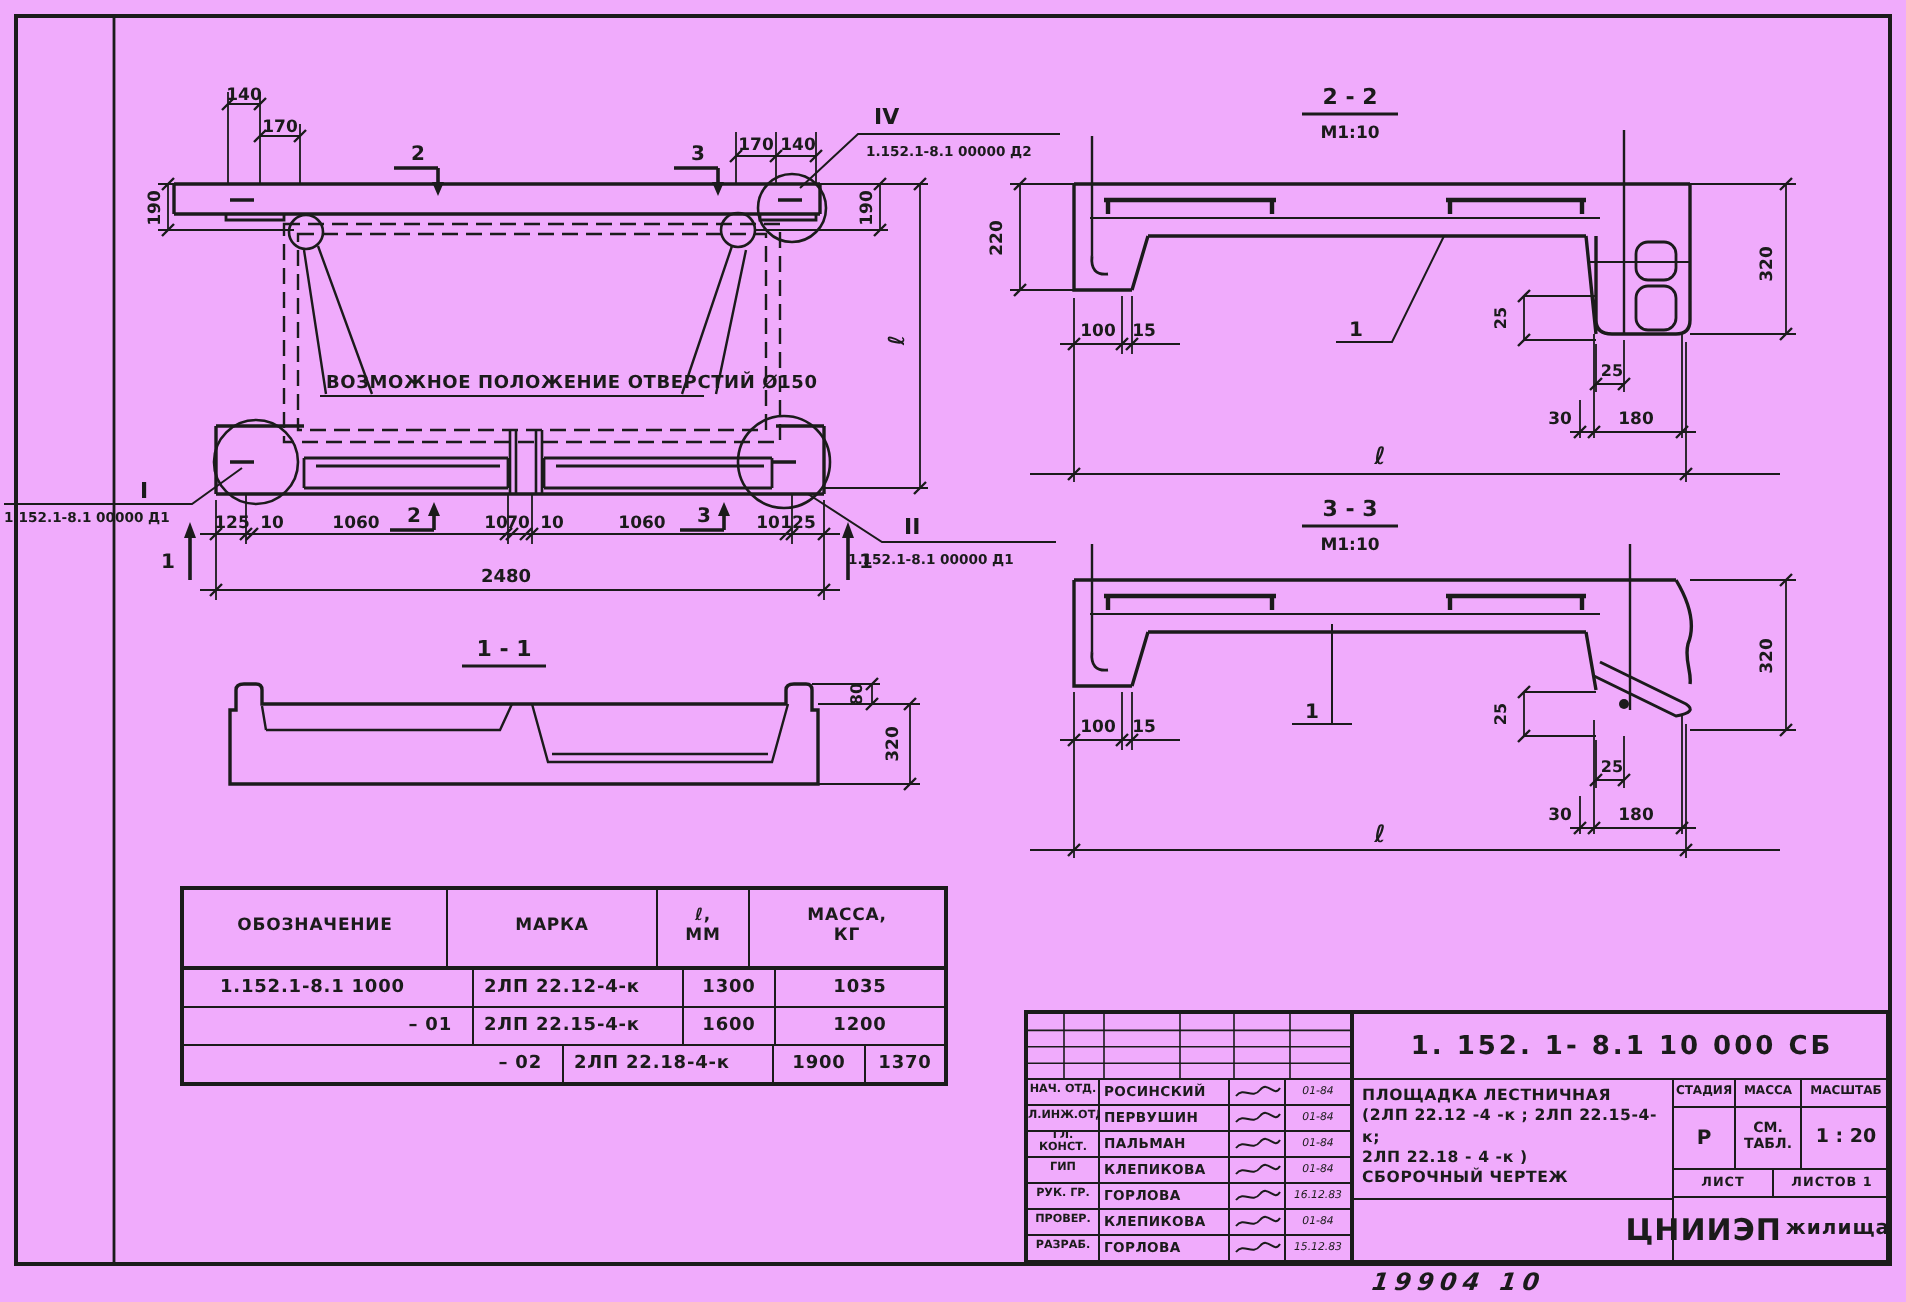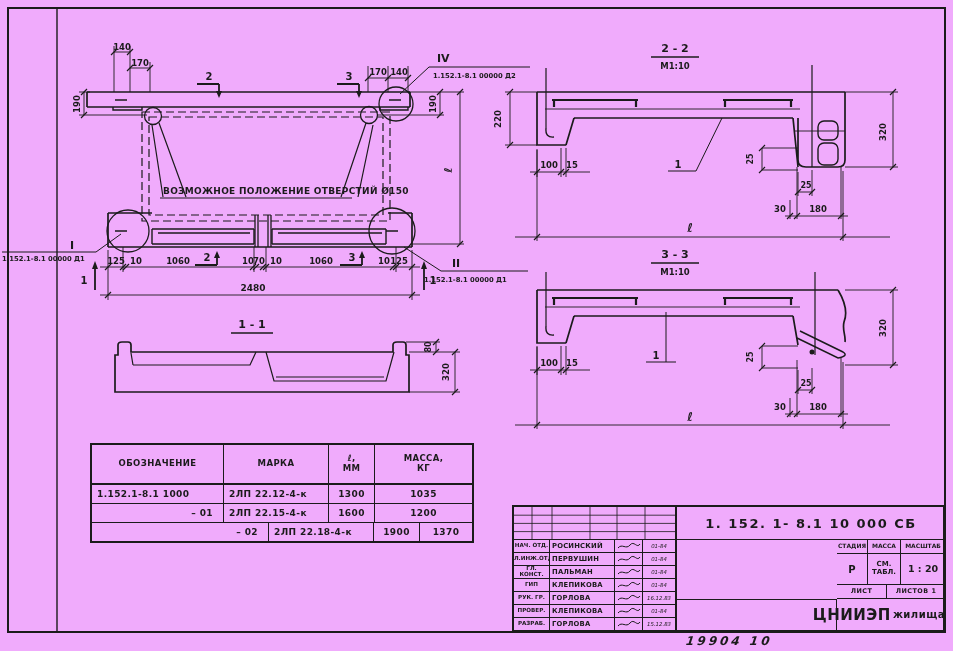--- a/index.html
+++ b/index.html
@@ -3,21 +3,21 @@
 <meta charset="utf-8">
 <style>
   html,body{margin:0;padding:0;background:#dddbd4;}
   .sheet{position:relative;width:953px;height:651px;background:#f0abfc;overflow:hidden;
          font-family:"DejaVu Sans",sans-serif;color:#1b1b1b;}
   svg text{font-family:"DejaVu Sans",sans-serif;fill:#1b1b1b;font-weight:bold;}
   .ov{position:absolute;box-sizing:border-box;}
   
   .spec-table{left:90px;top:443px;width:384px;height:100px;border:2px solid #1b1b1b;display:flex;flex-direction:column;}
   .spec-head{display:flex;height:38px;border-bottom:2px solid #1b1b1b;}
-  .spec-row{display:flex;flex:1;border-bottom:1.4px solid #1b1b1b;}
+  .spec-row{display:flex;flex:1;border-bottom:1.4px solid #1b1b1b;padding-left:13px;}
   .spec-row:last-child{border-bottom:none;margin-left:45px;}
   .c{box-sizing:border-box;border-right:1.4px solid #1b1b1b;display:flex;align-items:center;justify-content:center;
      font-size:9px;font-weight:bold;letter-spacing:.4px;text-align:center;line-height:1.15;}
   .c:last-child{border-right:none;}
   .c1{width:132px;} .c2{width:105px;} .c3{width:46px;} .c4{flex:1;}
   .spec-head .c{font-size:8.5px;flex-direction:column;}
   .al{justify-content:flex-start;padding-left:5px;}
   .ar{justify-content:flex-end;padding-right:10px;}
   
   .tblock{left:512px;top:505px;width:433px;height:127px;border:2px solid #1b1b1b;background:transparent;}
@@ -357,20 +357,26 @@
           <div class="sg sg-sig">
               <svg width="24" height="9">
                 <path d="M1,6 C5,1 9,8 13,3 S20,7 23,2" stroke="#1b1b1b" fill="none" stroke-width="1"></path>
               </svg>
             </div>
           <div class="sg sg-date">15.12.83</div>
         </div>
       </div>
     </div>
     <div class="ov tb-doc">1. 152. 1- 8.1    10 000 СБ</div>
+    <div class="ov tb-name">
+      <div>ПЛОЩАДКА  ЛЕСТНИЧНАЯ</div>
+      <div>(2ЛП 22.12 -4 -к ; 2ЛП 22.15-4-к;</div>
+      <div>2ЛП 22.18 - 4 -к )</div>
+      <div>СБОРОЧНЫЙ  ЧЕРТЕЖ</div>
+    </div>
     <div class="ov tb-empty"></div>
     <div class="ov tb-grid">
       <div class="tg-h">
         <div class="tgc tg1">СТАДИЯ</div>
         <div class="tgc tg2">МАССА</div>
         <div class="tgc tg3">МАСШТАБ</div>
       </div>
       <div class="tg-v">
         <div class="tgc tg1" style="font-size:10px;">Р</div>
         <div class="tgc tg2" style="font-size:7px;flex-direction:column;">

